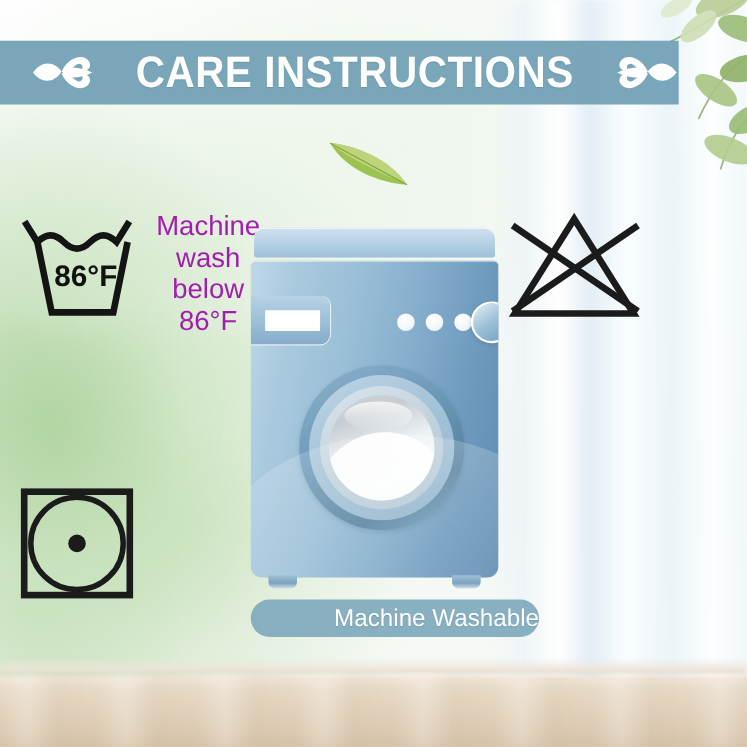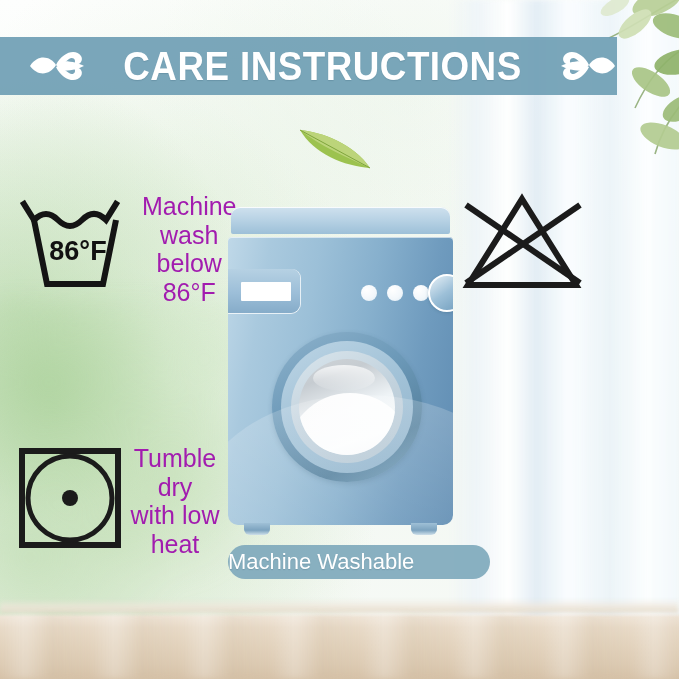--- a/index.html
+++ b/index.html
@@ -208,21 +208,21 @@
     background:linear-gradient(180deg,#9fc0d6 0%, #7ca3bf 60%, #cfe0ea 100%);
   }
   .m-foot.l { left:16px; }
   .m-foot.r { left:183px; }
 
   
   .badge {
     position:absolute; left:228px; top:545px; width:262px; height:34px;
     border-radius:17px;
     background:rgba(127,169,188,0.92);
-    display:flex; align-items:center; justify-content:flex-start;
+    display:flex; align-items:center; justify-content:flex-end;
     z-index:6;
   }
   .badge span {
     color:#ffffff; font-size:22px;
     text-shadow:0 1px 1px rgba(70,110,130,0.3);
   }
 </style>
 </head>
 <body>
 
@@ -309,22 +309,20 @@
   </div>
 
   <div class="cell" id="cell-dry">
     <div class="glyph">
       <svg width="112" height="106" viewBox="0 0 112 106">
         <rect x="8" y="6" width="96" height="94" fill="none" stroke="#1b1b1b" stroke-width="6"></rect>
         <circle cx="56" cy="53" r="42" fill="none" stroke="#1b1b1b" stroke-width="5"></circle>
         <circle cx="56" cy="53" r="8" fill="#1b1b1b"></circle>
       </svg>
     </div>
-    <div class="caption">Tumble dry
-with low heat</div>
   </div>
 
 
   <div class="machine">
     <div class="m-top"></div>
     <div class="m-body">
       <div class="m-panel">
         <div class="m-display"></div>
       </div>
       <div class="m-btns">

